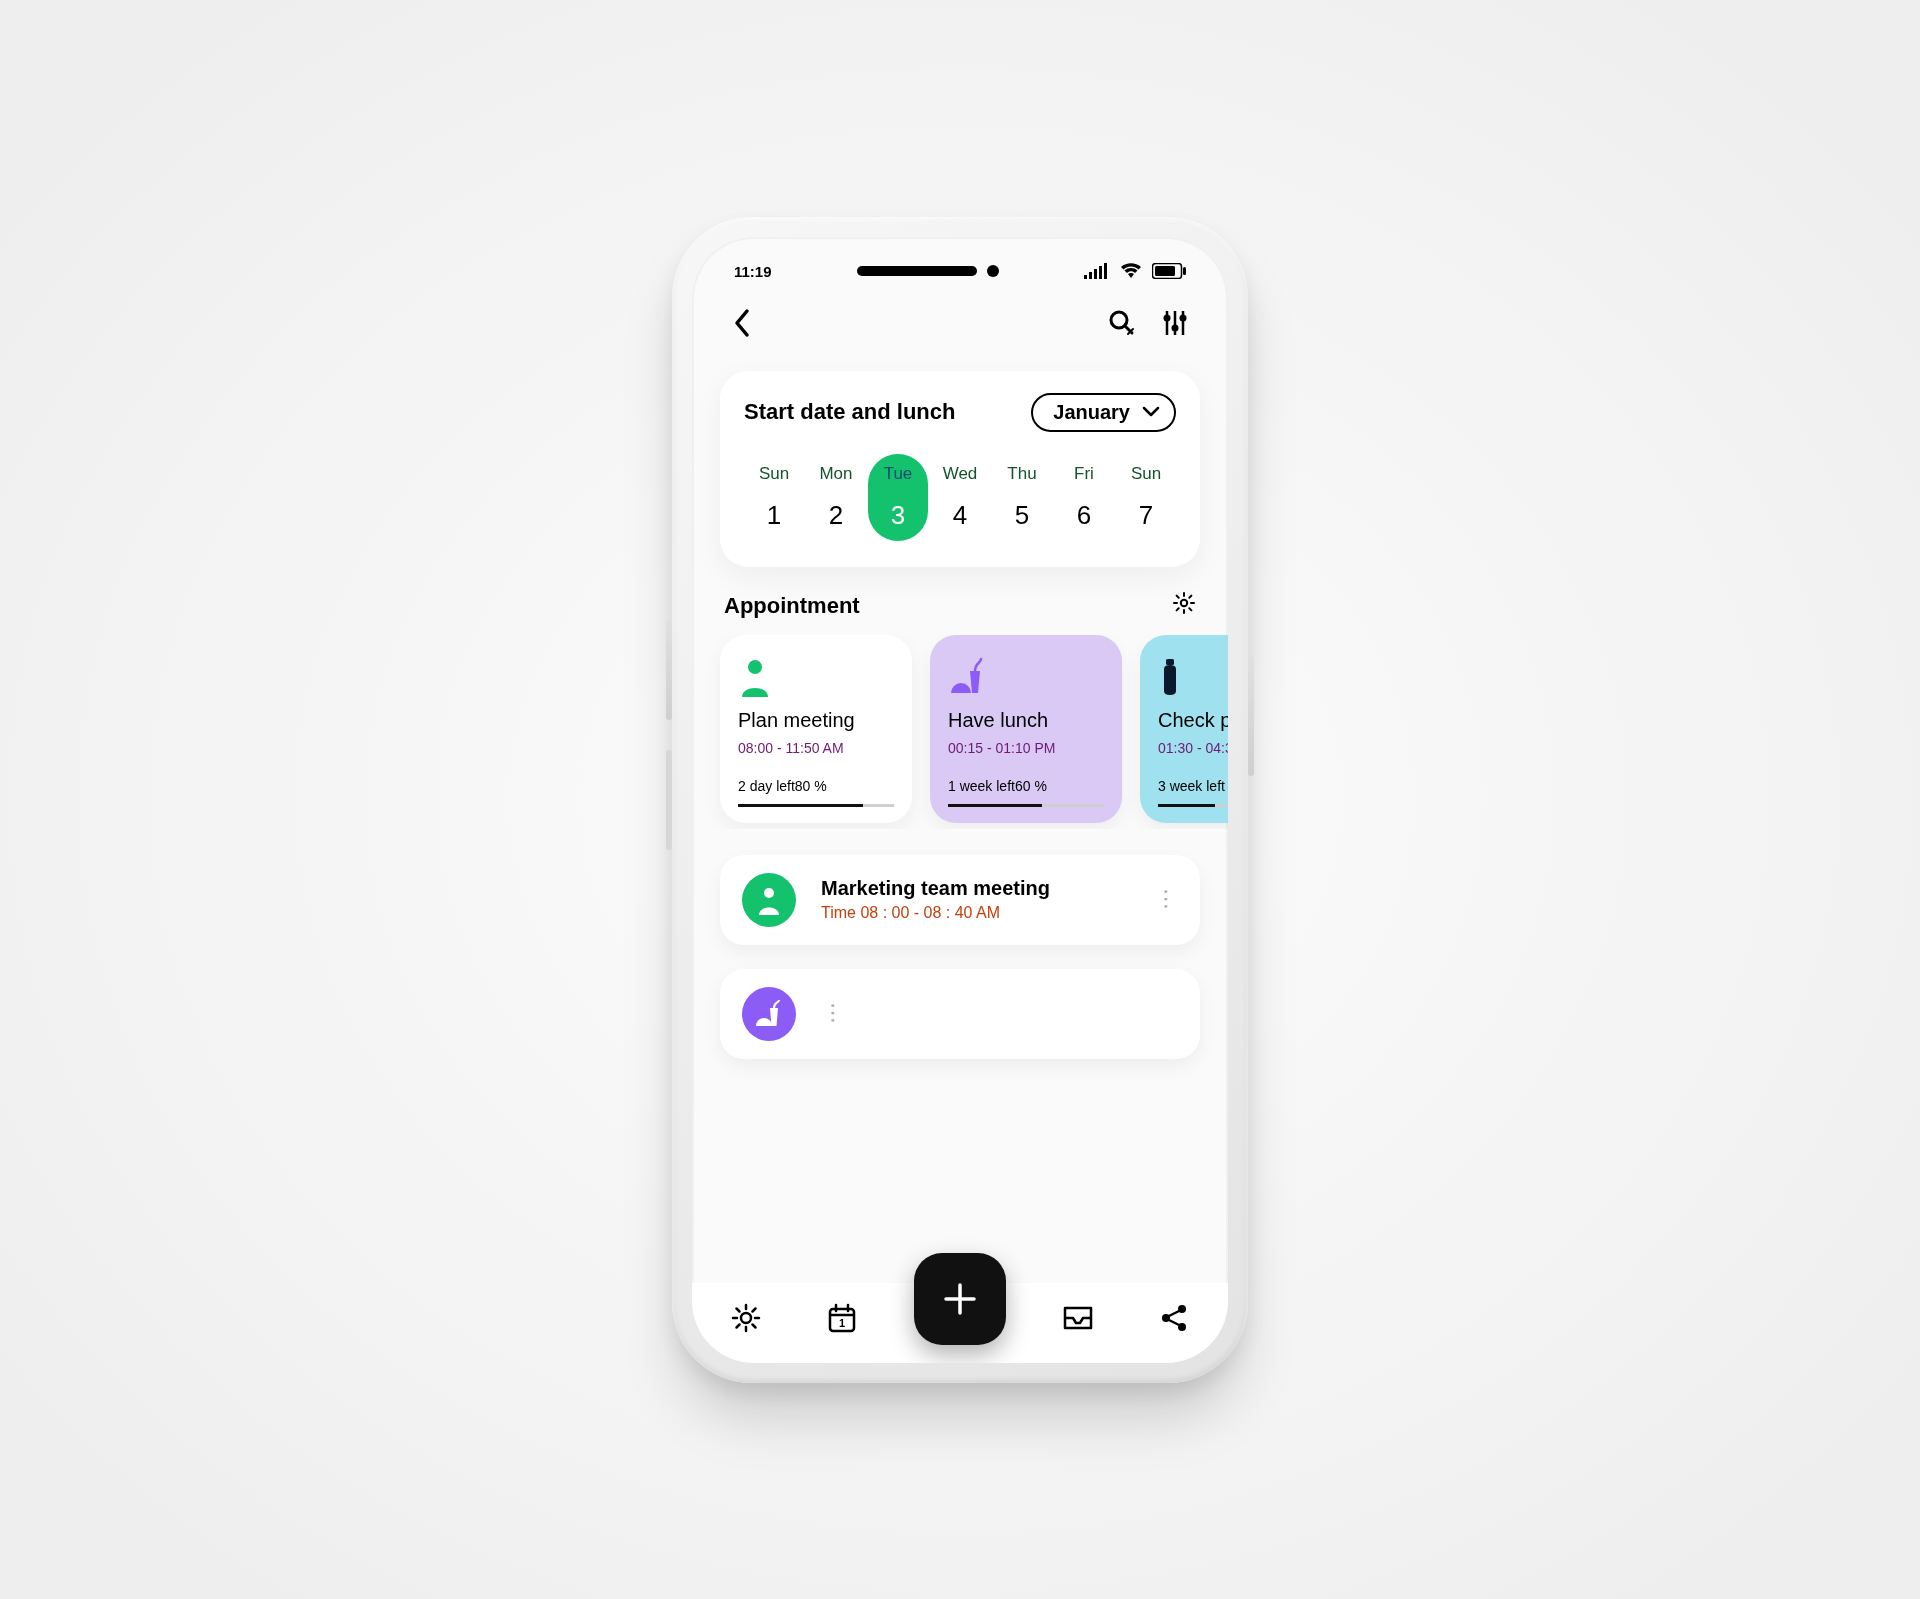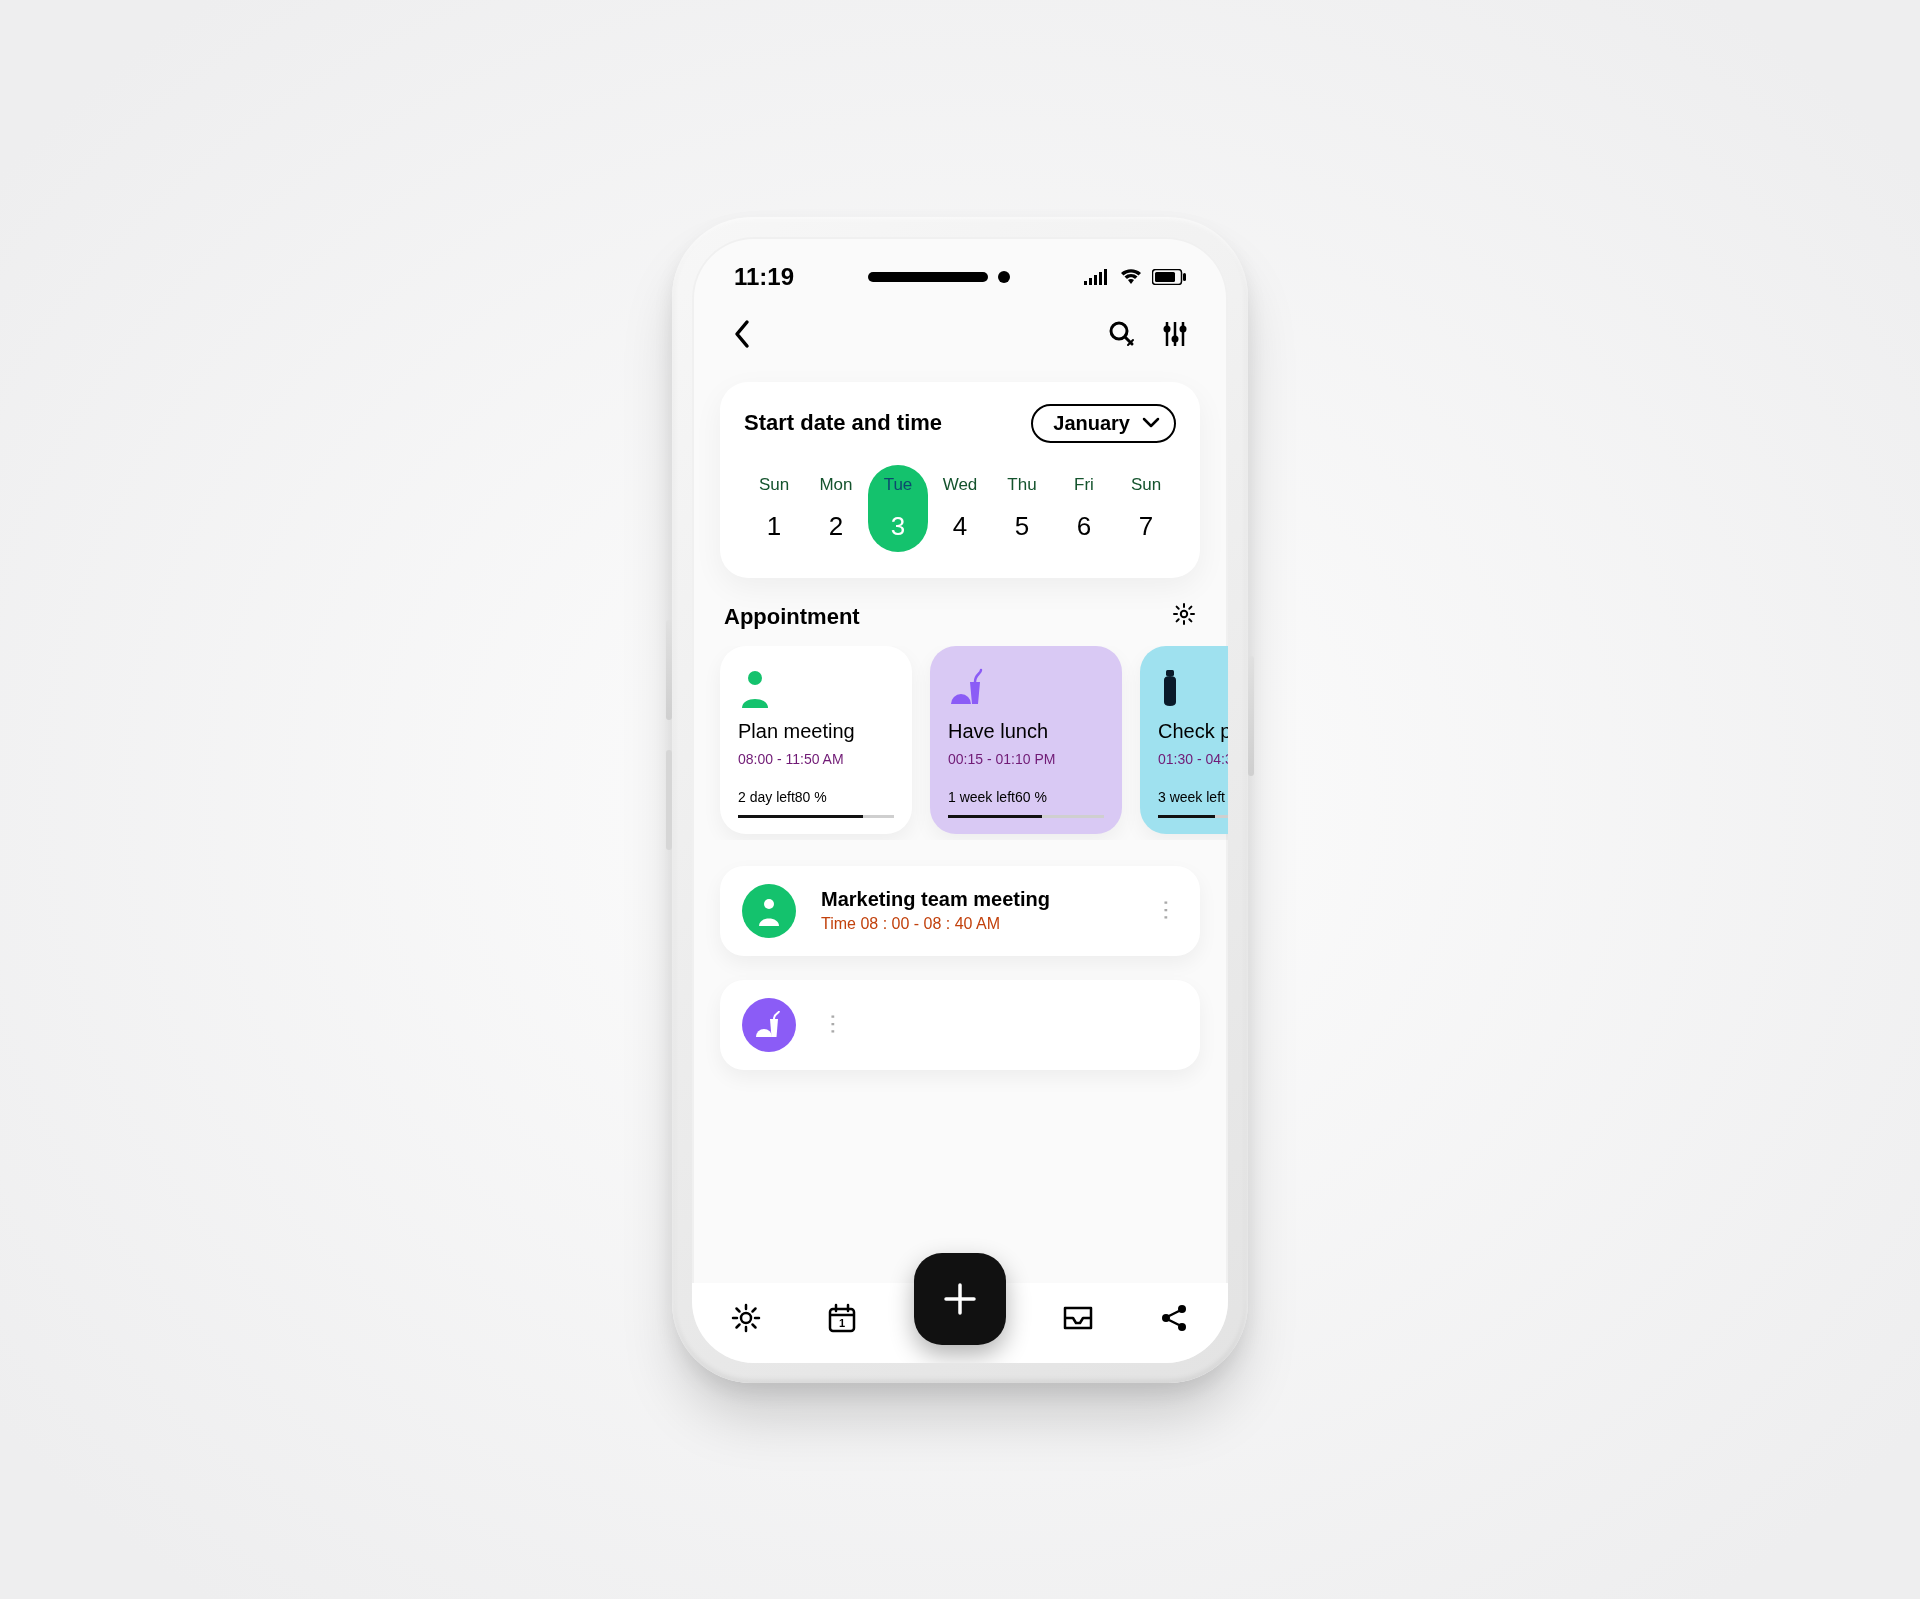--- a/index.html
+++ b/index.html
@@ -34,21 +34,21 @@
     width: 100%; height: 100%;
     background: #fafafa;
     border-radius: 62px;
     overflow: hidden;
     position: relative;
     display:flex;flex-direction:column;
     box-shadow: inset 0 0 0 2px rgba(0,0,0,.04);
   }
   
   .status { display:flex; align-items:center; justify-content:space-between; padding:26px 42px 10px;}
-  .status .time{font-weight:700;font-size:24px;}
+  .status .time{font-weight:700;font-size:15px;}
   .status .center{display:flex;align-items:center;gap:10px;}
   .pill{width:120px;height:10px;border-radius:6px;background:#000;}
   .dot{width:12px;height:12px;border-radius:50%;background:#000;}
   .status .right{display:flex;align-items:center;gap:10px;}
   .right svg{display:block;}
   
   .topbar{display:flex;align-items:center;justify-content:space-between;padding:18px 40px 10px;}
   .topbar .back{font-size:34px;line-height:1;}
   .top-icons{display:flex;gap:26px;align-items:center;}
   
@@ -164,21 +164,21 @@
               <circle cx="5" cy="9" r="3.5" fill="#000"></circle>
               <circle cx="13" cy="19" r="3.5" fill="#000"></circle>
               <circle cx="21" cy="9" r="3.5" fill="#000"></circle>
             </svg>
         </span>
       </div>
     </div>
 
     <div class="card">
       <div class="card-head">
-        <h2>Start date and time</h2>
+        <h2>Start date and lunch</h2>
         <div class="month-pill">
           <span>January</span>
           <svg width="18" height="12" viewBox="0 0 18 12">
               <path d="M2 2 L9 9 L16 2" fill="none" stroke="#000" stroke-width="2.5" stroke-linecap="round" stroke-linejoin="round"></path>
             </svg>
         </div>
       </div>
       <div class="days">
         <div class="day">
             <div class="dname">Sun</div>

